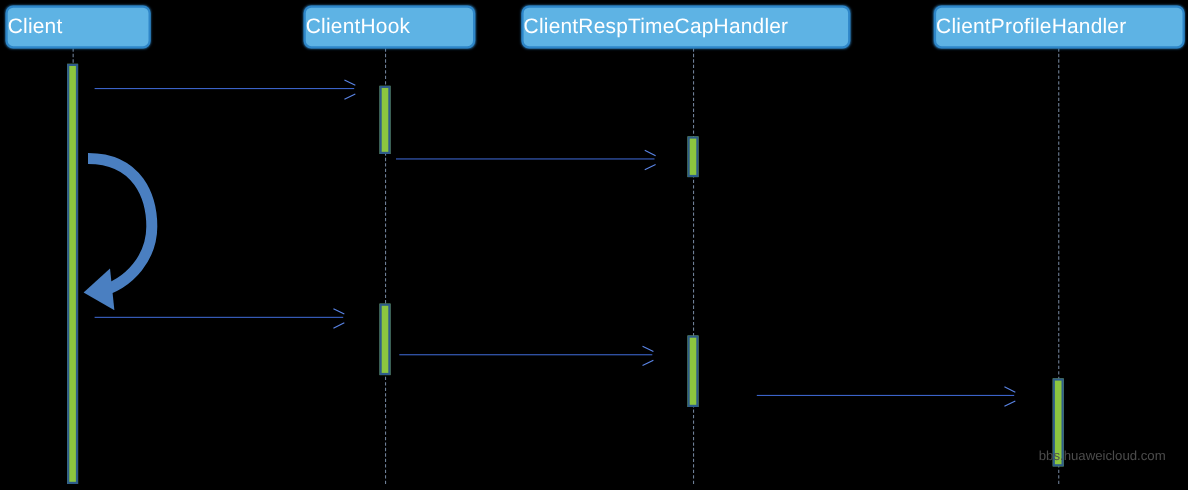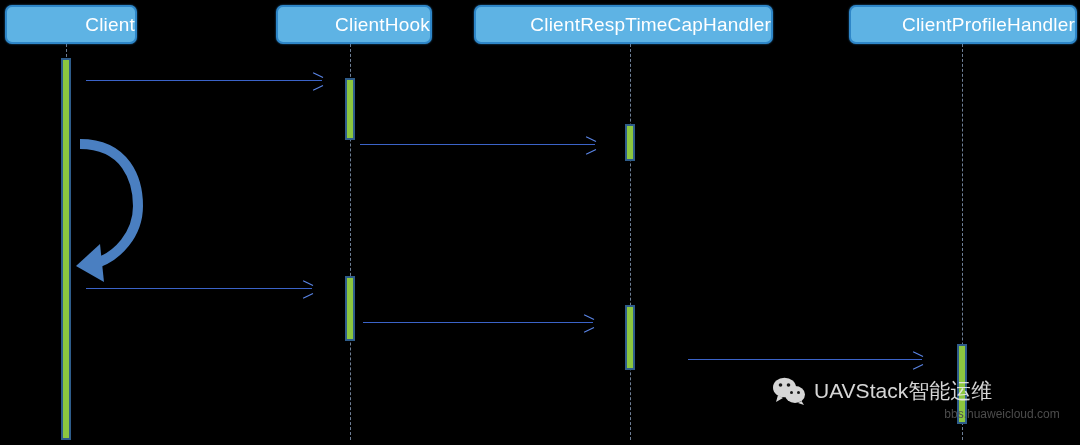--- a/index.html
+++ b/index.html
@@ -21,21 +21,21 @@
   
   .participant {
     position: absolute;
     box-sizing: border-box;
     height: 39px;
     background: #5EB3E4;
     border: 2px solid #2E86C8;
     border-radius: 7px;
     display: flex;
     align-items: center;
-    justify-content: flex-end;
+    justify-content: flex-start;
     color: #FFFFFF;
     font-size: 19px;
     letter-spacing: 0.2px;
     white-space: nowrap;
     box-shadow: 0 0 2px rgba(46,134,200,0.8);
   }
 
   
   .lifeline {
     position: absolute;
@@ -179,31 +179,18 @@
 
   <div class="msg" style="left:688px; top:359px; width:234px;">
     <span class="head"></span>
   </div>
 
   <svg class="selfloop" style="left:70px; top:132px;" width="80" height="150" viewBox="0 0 80 150">
     <path d="M 10 12 C 56 12, 68 48, 68 74 C 68 100, 50 126, 18 134" fill="none" stroke="#4A7FC1" stroke-width="10" stroke-linecap="butt"></path>
     <path d="M 30 112 L 6 134 L 34 150 Z" fill="#4A7FC1"></path>
   </svg>
 
-  <div class="wm-wechat" style="left:772px; top:377px;">
-    <svg class="wx-icon" width="34" height="28" viewBox="0 0 34 28">
-      <ellipse cx="12.5" cy="10.5" rx="11.5" ry="9.8" fill="#E9E9E9"></ellipse>
-      <path d="M 6 18 L 4 25 L 11 21 Z" fill="#E9E9E9"></path>
-      <circle cx="8.5" cy="8" r="1.8" fill="#1A1A1A"></circle>
-      <circle cx="16.5" cy="8" r="1.8" fill="#1A1A1A"></circle>
-      <ellipse cx="23" cy="17.5" rx="10" ry="8.4" fill="#E9E9E9"></ellipse>
-      <path d="M 29.5 24 L 32 28 L 26 26 Z" fill="#E9E9E9"></path>
-      <circle cx="19.5" cy="15.5" r="1.5" fill="#1A1A1A"></circle>
-      <circle cx="26.5" cy="15.5" r="1.5" fill="#1A1A1A"></circle>
-    </svg>
-    <span>UAVStack智能运维</span>
-  </div>
 
   <div class="wm-corner" style="left:932px; top:408px; width:140px;">
     <span class="url">bbs.huaweicloud.com</span>
   </div>
 
 </div>
 
 </body></html>

